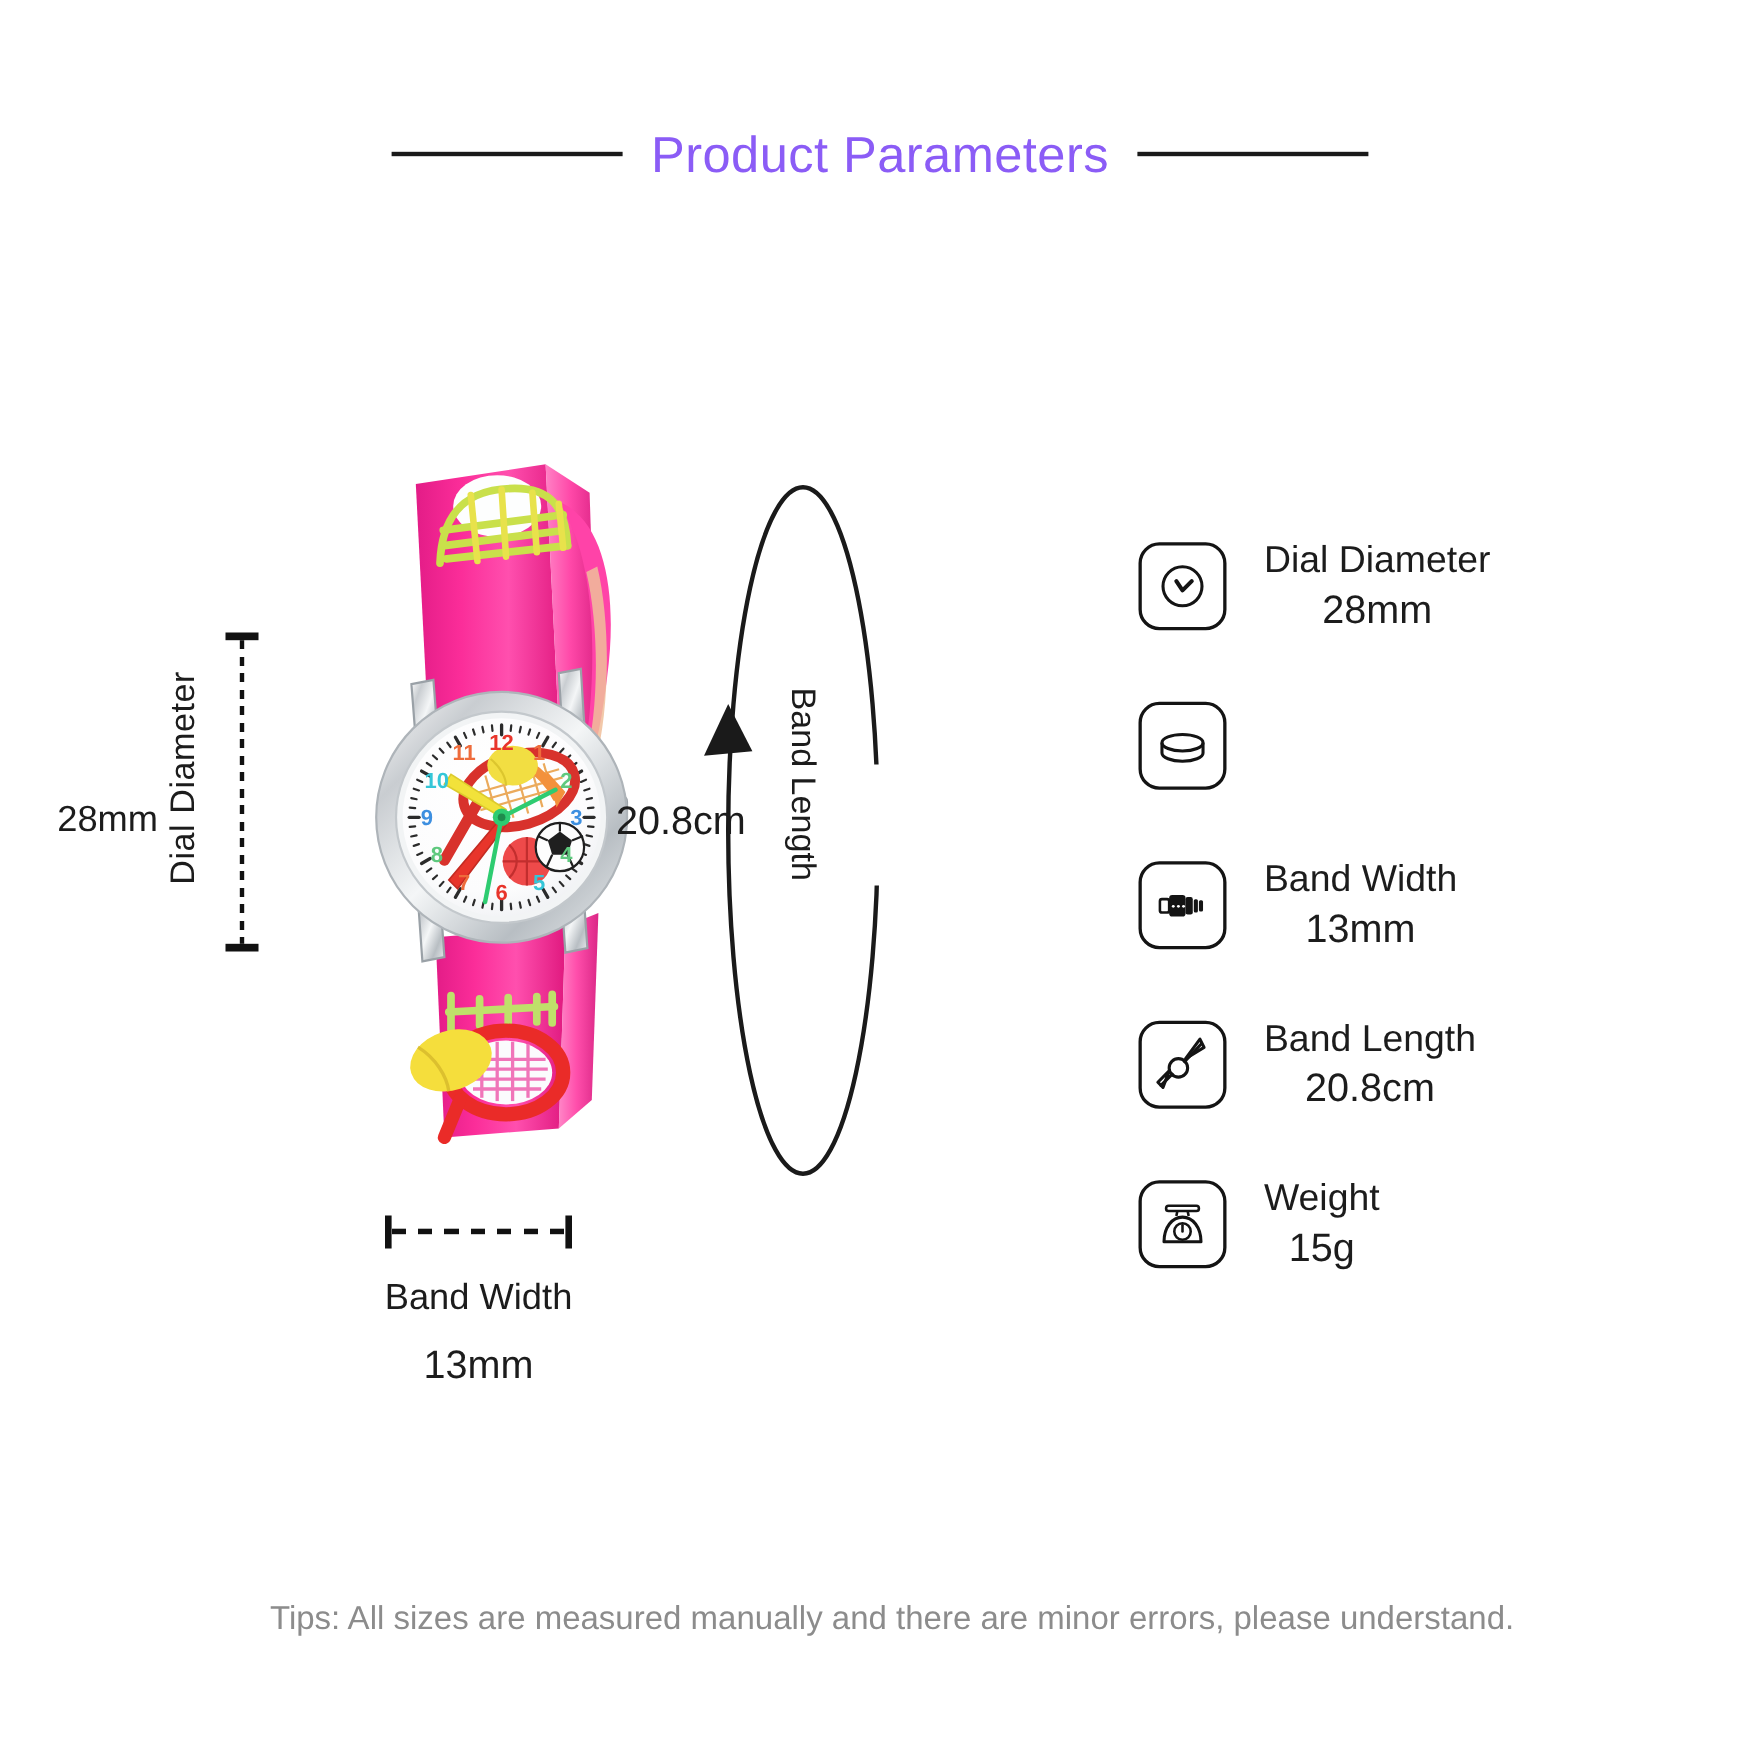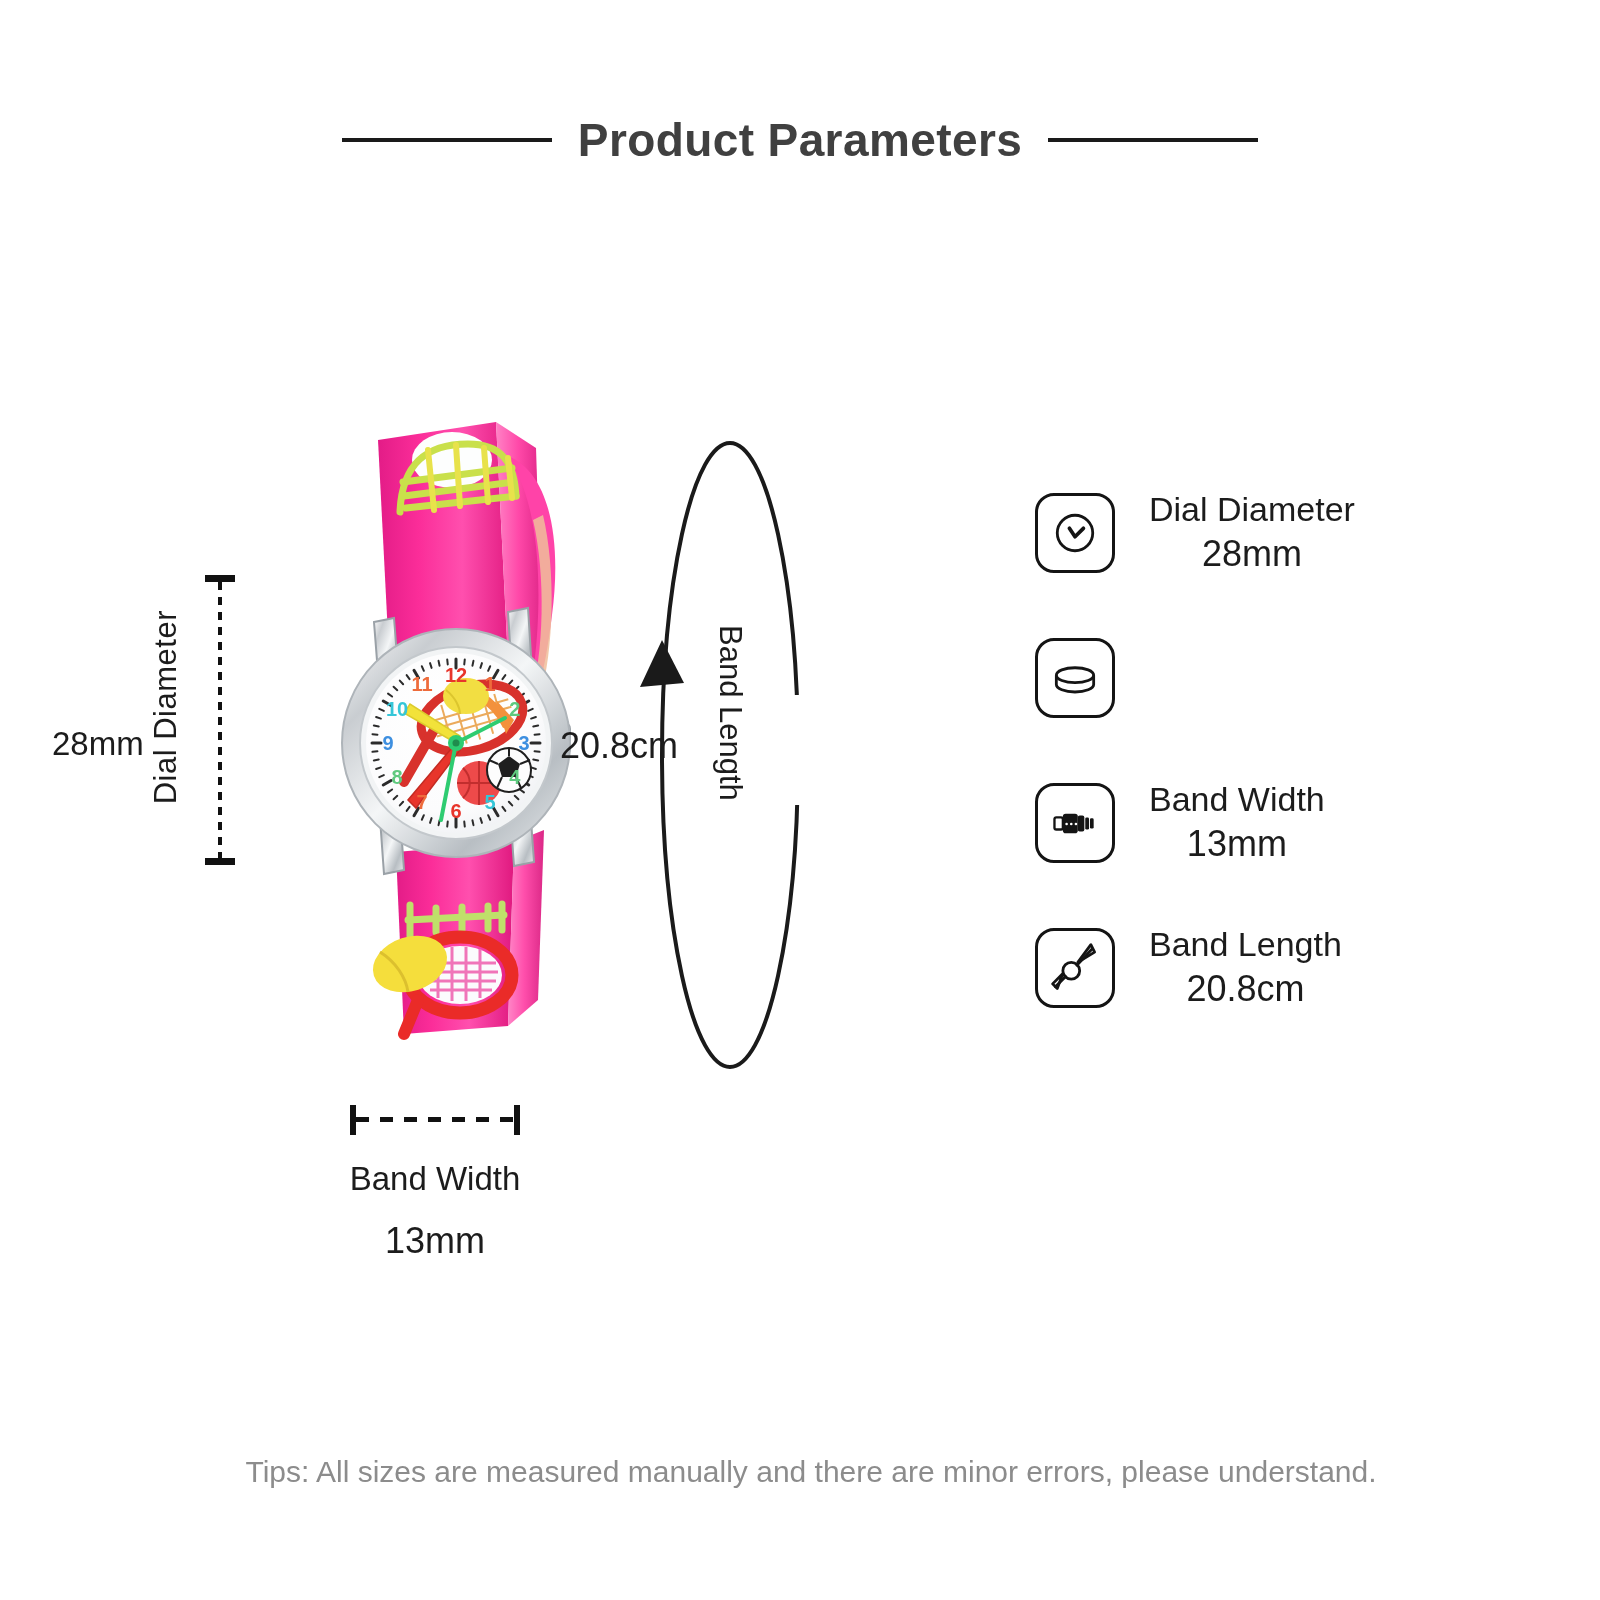--- a/index.html
+++ b/index.html
@@ -12,21 +12,21 @@
   }
   .page { position: relative; width: 1600px; height: 1600px; background:#fff; }
 
   
   .header {
     position: absolute; left: 0; top: 100px; width: 1600px; height: 80px;
     display: flex; align-items: center; justify-content: center; gap: 26px;
   }
   .rule { width: 210px; height: 4px; background: #1a1a1a; }
   .page-title {
-    font-size: 46px; font-weight: 700; color: #404040;
+    font-size: 46px; font-weight: 400; color: #8b5cf6;
     letter-spacing: .4px; white-space: nowrap;
   }
 
   
   .product-area { position: absolute; left: 0; top: 380px; width: 1000px; height: 920px; }
 
   
   .dim-v { position: absolute; left: 205px; top: 195px; width: 30px; height: 290px; }
   .dim-v .cap { position:absolute; left:0; width:30px; height:7px; background:#111; }
   .dim-v .cap.top { top:0; } .dim-v .cap.bot { bottom:0; }
@@ -414,16 +414,31 @@
           <path d="M33,24 L51,13 L47,5 Z" fill="none" stroke="#141414" stroke-width="3" stroke-linejoin="round"></path>
           <path d="M17,36 L6,47 L11,52 Z" fill="none" stroke="#141414" stroke-width="3" stroke-linejoin="round"></path>
         </svg>
       </div>
       <div class="spec-text">
         <span class="spec-label">Band Length</span>
         <span class="spec-value">20.8cm</span>
       </div>
     </div>
 
+    <div class="spec-row">
+      <div class="spec-icon">
+        <svg viewBox="0 0 60 60" width="56" height="56">
+          <rect x="14" y="12" width="32" height="5" rx="2.5" fill="none" stroke="#141414" stroke-width="2.5"></rect>
+          <path d="M25,17 L24,22 M35,17 L36,22" stroke="#141414" stroke-width="2.5"></path>
+          <path d="M12,47 C12,33 20,23 30,23 C40,23 48,33 48,47 Z" fill="none" stroke="#141414" stroke-width="3" stroke-linejoin="round"></path>
+          <circle cx="30" cy="37" r="8" fill="none" stroke="#141414" stroke-width="2.5"></circle>
+          <path d="M30,37 L30,31" stroke="#141414" stroke-width="2.5" stroke-linecap="round"></path>
+        </svg>
+      </div>
+      <div class="spec-text">
+        <span class="spec-label">Weight</span>
+        <span class="spec-value">15g</span>
+      </div>
+    </div>
   </div>
 
   <div class="footer">Tips: All sizes are measured manually and there are minor errors, please understand.</div>
 </div>
 
 </body></html>

